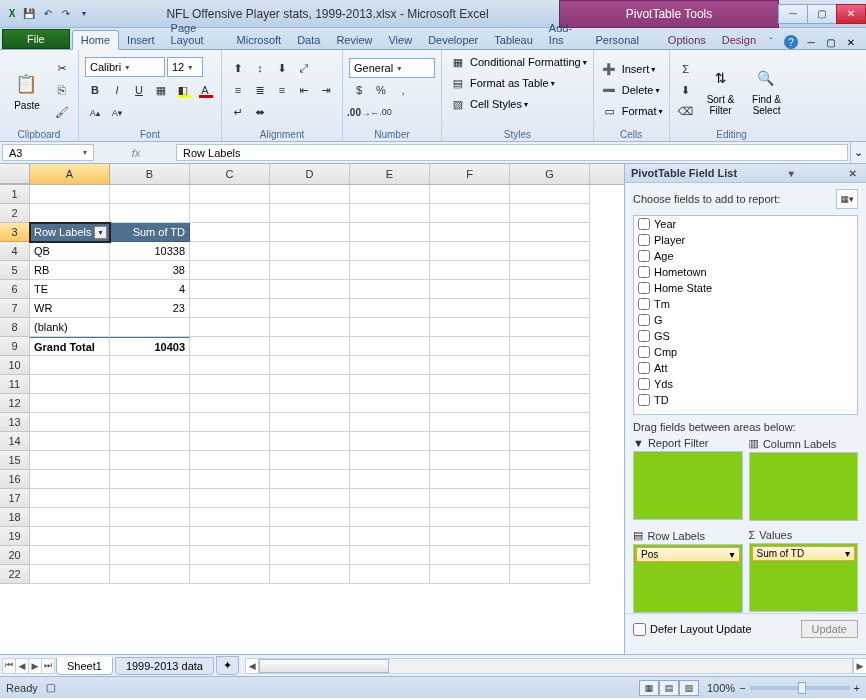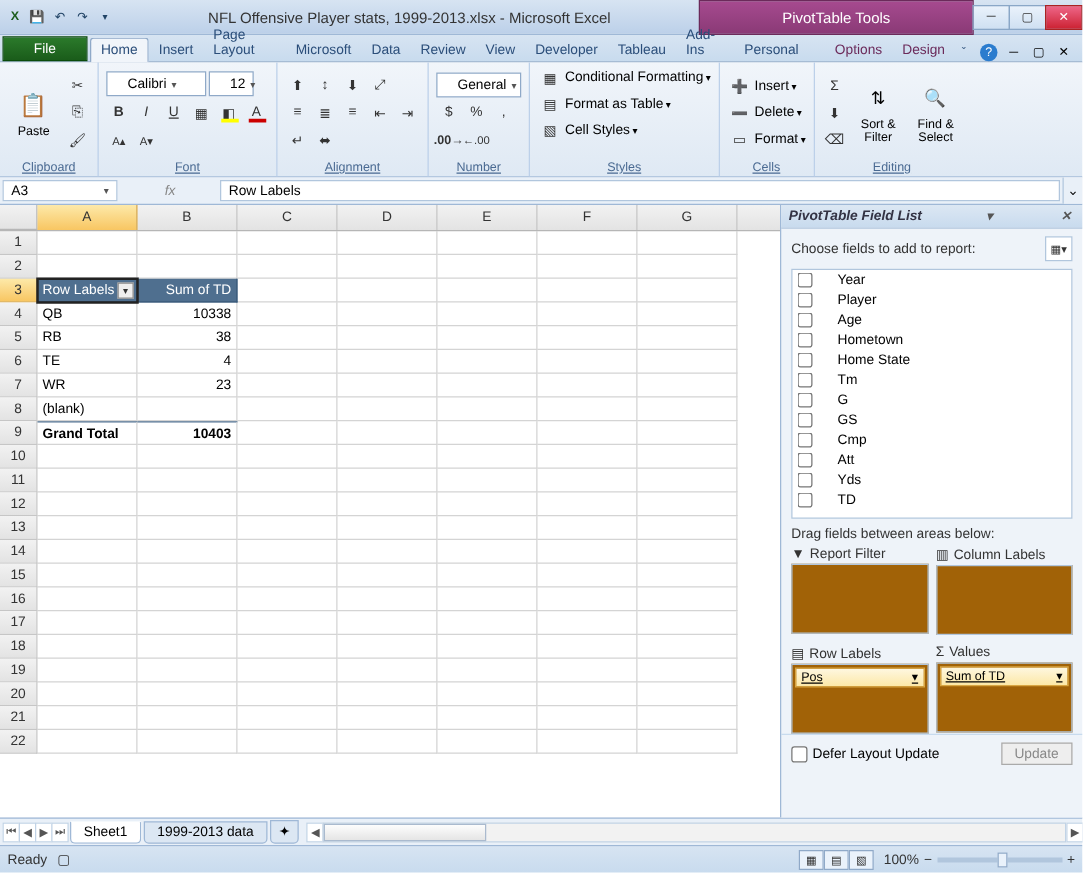--- a/index.html
+++ b/index.html
@@ -21,28 +21,28 @@
 .ribbon-tabs .tab { padding: 3px 8px; font-size: 11px; color: #2b4e7a; cursor: default; }
 .ribbon-tabs .tab.active { background: #f1f5fa; border: 1px solid #8fa9c8; border-bottom: 1px solid #f1f5fa; margin-bottom: -1px; border-radius: 3px 3px 0 0;}
 .ribbon-tabs .tab.context { color: #6b2a5a; }
 .ribbon-tabs .right { margin-left: auto; display: flex; gap: 6px; padding-right: 8px; align-items: center; }
 .ribbon-tabs .right .ricon { width:14px; height:14px; border-radius:50%; font-size:10px; display:flex;align-items:center;justify-content:center;}
 
 
 .ribbon { height: 92px; background: linear-gradient(#f1f5fa,#dfe9f4); border-bottom: 1px solid #9fb8d6; display: flex; }
 .group { border-right: 1px solid #bcd0e9; padding: 2px 6px 0 6px; display: flex; flex-direction: column; }
 .group-body { flex: 1; display: flex; gap: 4px; }
-.group-label { text-align: center; font-size: 10px; color: #4a6a92; padding: 1px 0; position:relative;text-decoration:underline;}
+.group-label { text-align: center; font-size: 10px; color: #4a6a92; padding: 1px 0; position:relative;}
 .bigbtn { width: 42px; display: flex; flex-direction: column; align-items: center; justify-content: center; gap: 2px; padding: 2px; }
 .bigbtn .icon { width: 28px; height: 28px; display:flex;align-items:center;justify-content:center;font-size:18px;}
 .bigbtn .lbl { font-size: 10px; text-align: center; line-height: 11px; }
 .col { display: flex; flex-direction: column; gap: 2px; justify-content: center; }
 .row { display: flex; gap: 2px; align-items: center; }
 .rb-btn { width: 20px; height: 20px; display: flex; align-items: center; justify-content: center; border: 1px solid transparent; font-size: 11px; color:#333;}
-.combo { border: 1px solid #8fa9c8; background: #fff; height: 20px; display: flex; align-items: center; padding: 0 16px; font-size: 11px; }
+.combo { border: 1px solid #8fa9c8; background: #fff; height: 20px; display: flex; align-items: center; padding: 0 4px; font-size: 11px; }
 .combo .dd { margin-left: 4px; font-size: 8px; color:#555;}
 
 
 .formulabar { height: 22px; display: flex; border-bottom: 1px solid #9fb8d6; background:#e9f0f8;}
 .namebox { width: 92px; border-right: 1px solid #c1d3e6; display: flex; align-items: center; padding: 0 6px; background: #fff; margin: 2px; border:1px solid #b1c6dd;}
 .fx { width: 80px; display: flex; align-items: center; gap: 4px; color:#888; padding:0 6px;justify-content:center;}
 .formula-input { flex: 1; background: #fff; border: 1px solid #b1c6dd; margin: 2px 2px 2px 0; display: flex; align-items: center; padding: 0 6px; }
 .fbexpand{width:16px;border-left:1px solid #b1c6dd;display:flex;align-items:center;justify-content:center;background:#e9f0f8;}
 
 
@@ -66,32 +66,32 @@
 .sheet-tabs .nav { width: 14px; height: 16px; display: flex; align-items: center; justify-content: center; font-size: 9px; color:#555; border:1px solid #c1d3e6;background:#fff;margin-right:-1px;}
 .sheet-tabs .stab { padding: 2px 10px; background: #fff; border: 1px solid #9fb8d6; font-size: 11px; margin-left: 2px; border-radius:0 0 4px 4px;}
 .sheet-tabs .stab.active { background: #fff; font-weight: normal; border-top:1px solid #fff;}
 .sheet-tabs .stab.inactive{background:#dce7f3;}
 .sheet-tabs .hscroll{flex:1;margin-left:6px;display:flex;align-items:center;}
 .sheet-tabs .track{flex:1;height:16px;background:#f2f2f2;border:1px solid #c1d3e6;position:relative;}
 .sheet-tabs .thumb{position:absolute;left:0;width:130px;height:100%;background:linear-gradient(#fdfdfd,#e5e5e5);border:1px solid #aabace;}
 
 
 .pane { width: 242px; border-left: 1px solid #9fb8d6; background: #eef3f9; display: flex; flex-direction: column; }
-.pane-title { background: linear-gradient(#dce7f3,#c8dbee); padding: 3px 6px; font-size: 11px; font-weight: bold; color: #334; display: flex; align-items: flex-end; border-bottom: 1px solid #b1c6dd; font-style: italic;}
+.pane-title { background: linear-gradient(#dce7f3,#c8dbee); padding: 3px 6px; font-size: 11px; font-weight: bold; color: #334; display: flex; align-items: flex-end; border-bottom: 1px solid #b1c6dd;}
 .pane-title .x { margin-left: auto; font-size: 10px; color: #555; padding:0 3px;}
 .pane-sub { padding: 6px 8px; font-size: 11px; color: #333; display:flex;align-items:center;gap:6px;}
 .pane-sub .opt{margin-left:auto;width:22px;height:20px;border:1px solid #b1c6dd;background:#fff;font-size:9px;display:flex;align-items:center;justify-content:center;}
 .fieldlist { margin: 0 8px; background: #fff; border: 1px solid #b1c6dd; height: 200px; overflow-y: scroll; }
-.fld { display: flex; align-items: center; gap: 20px; padding: 2px 4px; font-size: 11px; }
+.fld { display: flex; align-items: center; gap: 4px; padding: 2px 4px; font-size: 11px; }
 .fld input { width: 12px; height: 12px; }
 .area-label { padding: 6px 8px 2px; font-size: 11px; color: #333; }
 .areas { display: grid; grid-template-columns: 1fr 1fr; gap: 6px; padding: 0 8px; }
 .area { display:flex;flex-direction:column;}
 .area .hdr { font-size: 11px; color: #333; padding: 2px 0; display:flex;align-items:center;gap:4px;}
-.area .box { background: #a16207; border: 1px solid #b1c6dd; height: 56px; font-size: 11px; padding: 2px; text-decoration: underline; }
+.area .box { background: #84cc16; border: 1px solid #b1c6dd; height: 69px; font-size: 11px; padding: 2px; }
 .area .box .pill { background: linear-gradient(#fef7e0,#fce8a7); border: 1px solid #d9a642; padding: 1px 4px; display: flex; justify-content: space-between; align-items: center; font-size:10px;}
 .defer { display: flex; align-items: center; gap: 4px; padding: 6px 8px; border-top: 1px solid #c8dbee; font-size: 11px; }
 .defer button { margin-left: auto; padding: 2px 10px; font-size: 11px; background:#eee;border:1px solid #aaa;color:#888;}
 
 
 .statusbar { height: 22px; background: linear-gradient(#d7e4f2,#c8dbee); border-top: 1px solid #9fb8d6; display: flex; align-items: center; padding: 0 6px; font-size: 11px; color: #333; }
 .statusbar .views { margin-left: auto; display: flex; gap: 0; }
 .statusbar .vbtn { width: 20px; height: 16px; border: 1px solid #8fa9c8; background:#eaf2fb; font-size:9px;display:flex;align-items:center;justify-content:center;}
 .statusbar .zoom { margin-left: 8px; display: flex; align-items: center; gap: 4px; }
 .statusbar .slider { width: 100px; height: 4px; background: #b1c6dd; position: relative; }
@@ -216,21 +216,21 @@
           <div class="rb-btn">⬌</div>
         </div>
       </div>
     </div>
     <div class="group-label">Alignment</div>
   </div>
 
   <div class="group">
     <div class="group-body">
       <div class="col">
-        <div class="combo" style="width:68px;">
+        <div class="combo" style="width:86px;">
             <span>General</span>
             <span class="dd">▾</span>
           </div>
         <div class="row">
           <div class="rb-btn">$</div>
           <div class="rb-btn">%</div>
           <div class="rb-btn">,</div>
         </div>
         <div class="row">
           <div class="rb-btn" style="font-size:10px;font-weight:bold;">.00→</div>
@@ -519,30 +519,20 @@
           <div class="cell"></div>
           <div class="cell"></div>
           <div class="cell"></div>
           <div class="cell"></div>
           <div class="cell"></div>
           <div class="cell"></div>
           <div class="cell"></div>
         </div>
         <div class="gridrow">
           <div class="rowhead">20</div>
-          <div class="cell"></div>
-          <div class="cell"></div>
-          <div class="cell"></div>
-          <div class="cell"></div>
-          <div class="cell"></div>
-          <div class="cell"></div>
-          <div class="cell"></div>
-        </div>
-        <div class="gridrow">
-          <div class="rowhead">21</div>
           <div class="cell"></div>
           <div class="cell"></div>
           <div class="cell"></div>
           <div class="cell"></div>
           <div class="cell"></div>
           <div class="cell"></div>
           <div class="cell"></div>
         </div>
         <div class="gridrow">
           <div class="rowhead">22</div>

